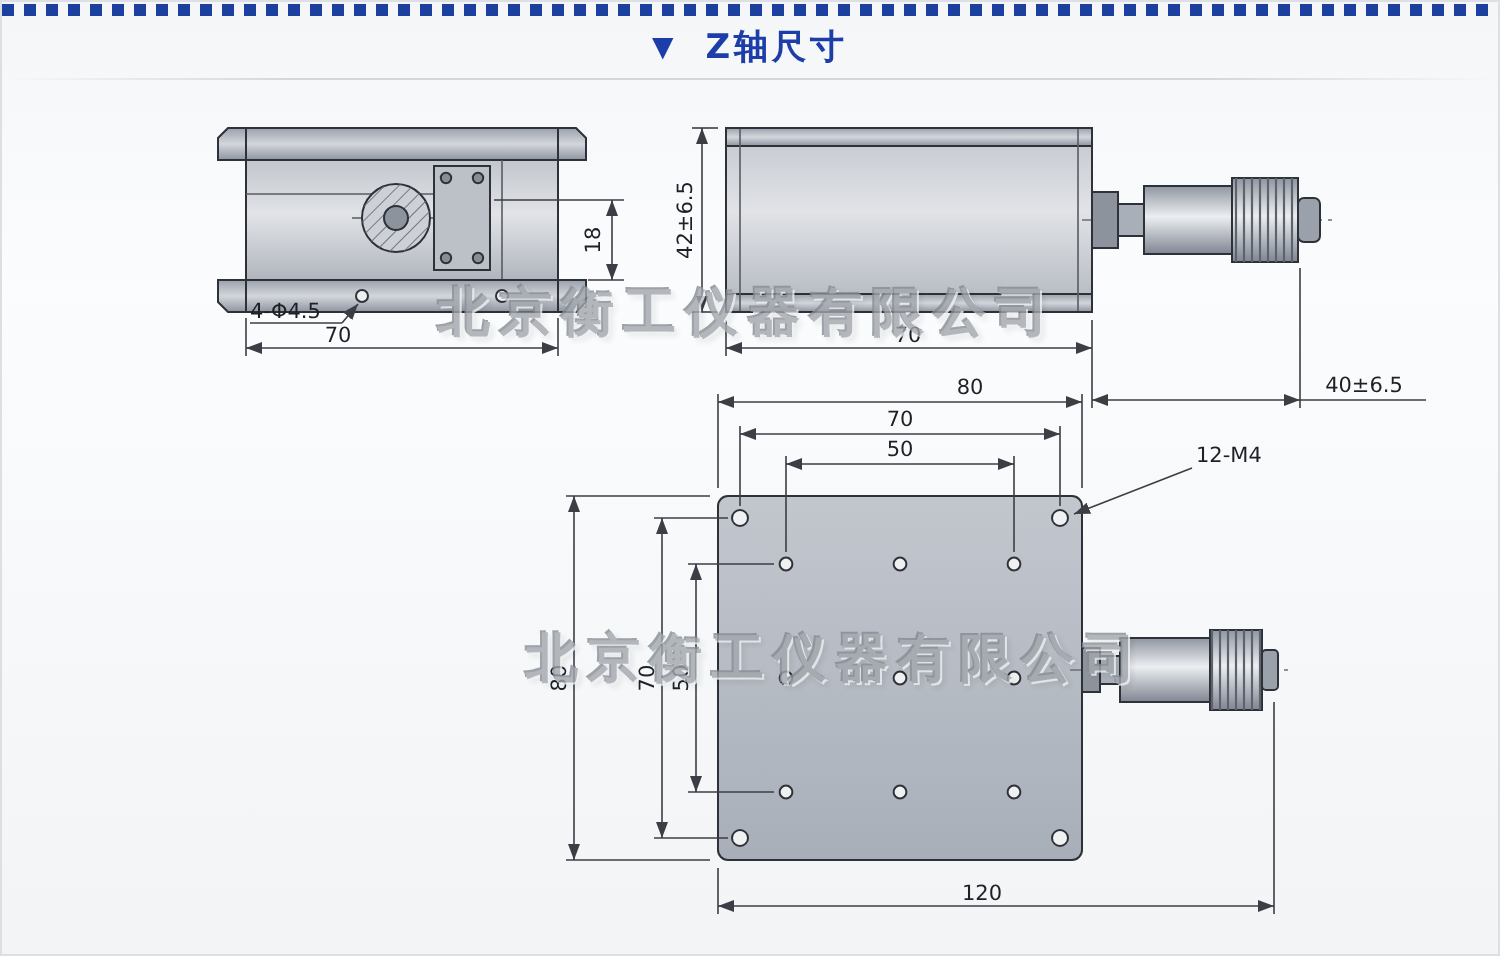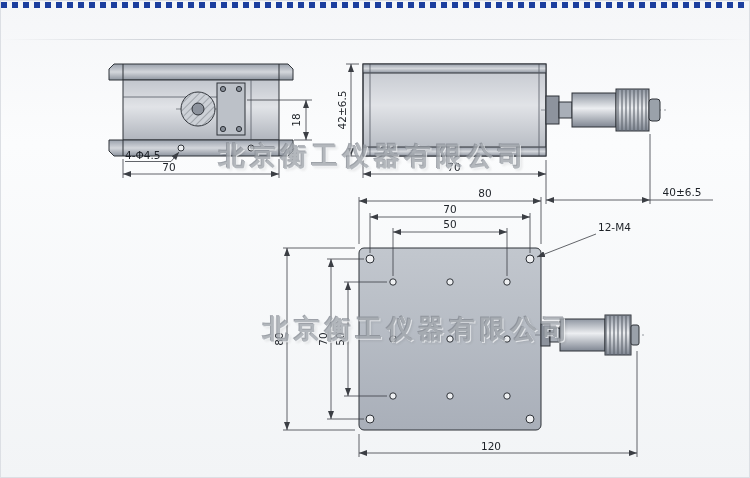--- a/index.html
+++ b/index.html
@@ -39,20 +39,23 @@
   .wm-2{left:262px;top:311px;}
   text.dimtxt{font-family:"DejaVu Sans","Liberation Sans",sans-serif;font-size:10.5px;fill:#1d2127;}
   line.dim, path.dim{stroke:#3b3e44;stroke-width:0.8;fill:none;}
   .outline{stroke:#2e3238;stroke-width:1;}
 </style>
 </head>
 <body>
 
 <div class="page">
   <div class="top-dots"></div>
+  <div class="header">
+    <span class="marker">▼</span><span>Z轴尺寸</span>
+  </div>
   <div class="header-rule"></div>
 
   <svg class="drawing-svg" width="750" height="478" viewBox="0 0 750 478">
     <defs>
       <marker id="arr" viewBox="0 0 8 6" refX="8" refY="3" markerWidth="8" markerHeight="6" orient="auto-start-reverse" markerUnits="userSpaceOnUse">
         <path d="M0,0 L8,3 L0,6 Z" fill="#3b3e44"></path>
       </marker>
       <pattern id="hatch" width="5" height="5" patternUnits="userSpaceOnUse" patternTransform="rotate(45)">
         <line x1="0" y1="0" x2="0" y2="5" stroke="#737980" stroke-width="1"></line>
       </pattern>

